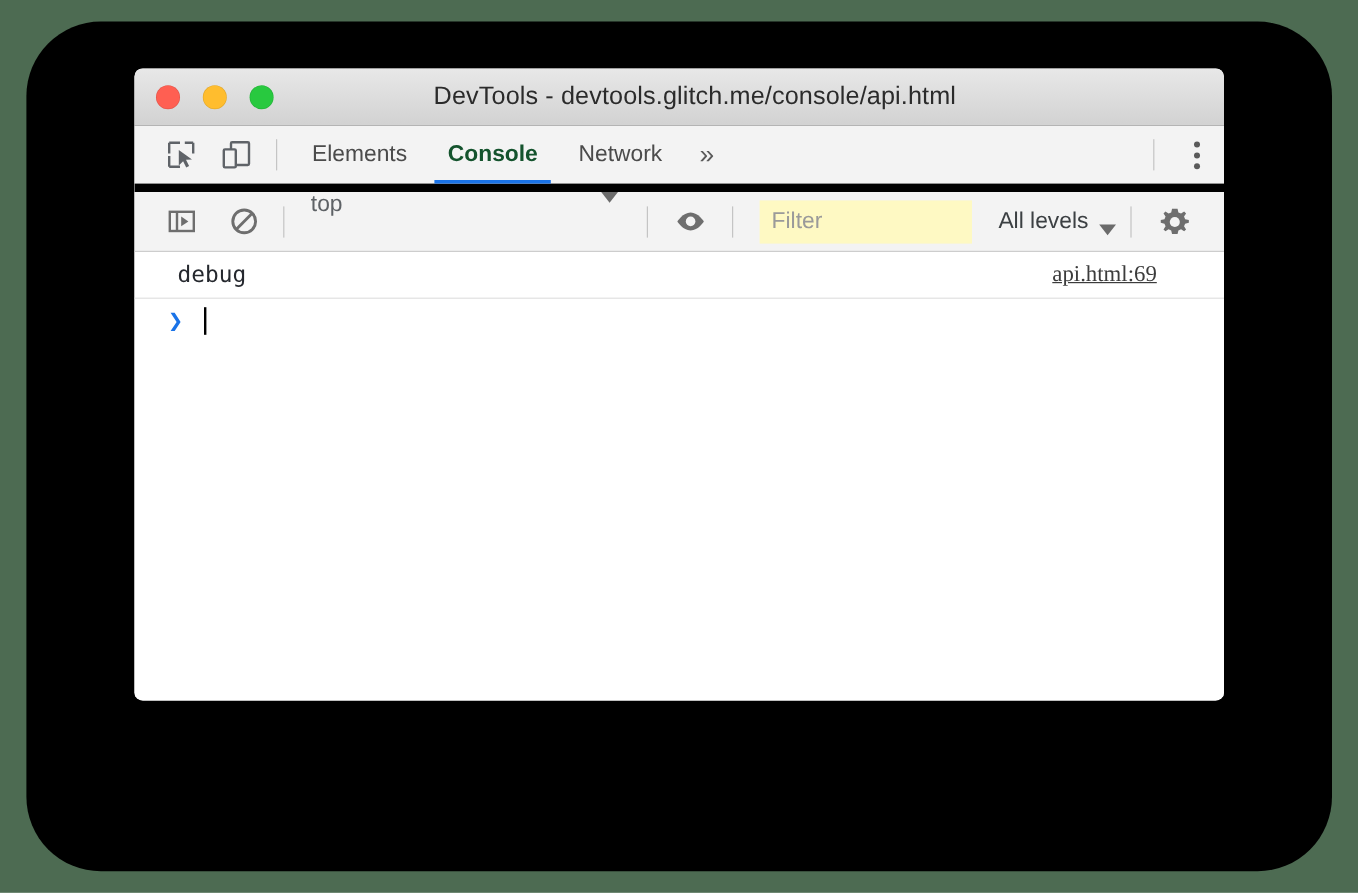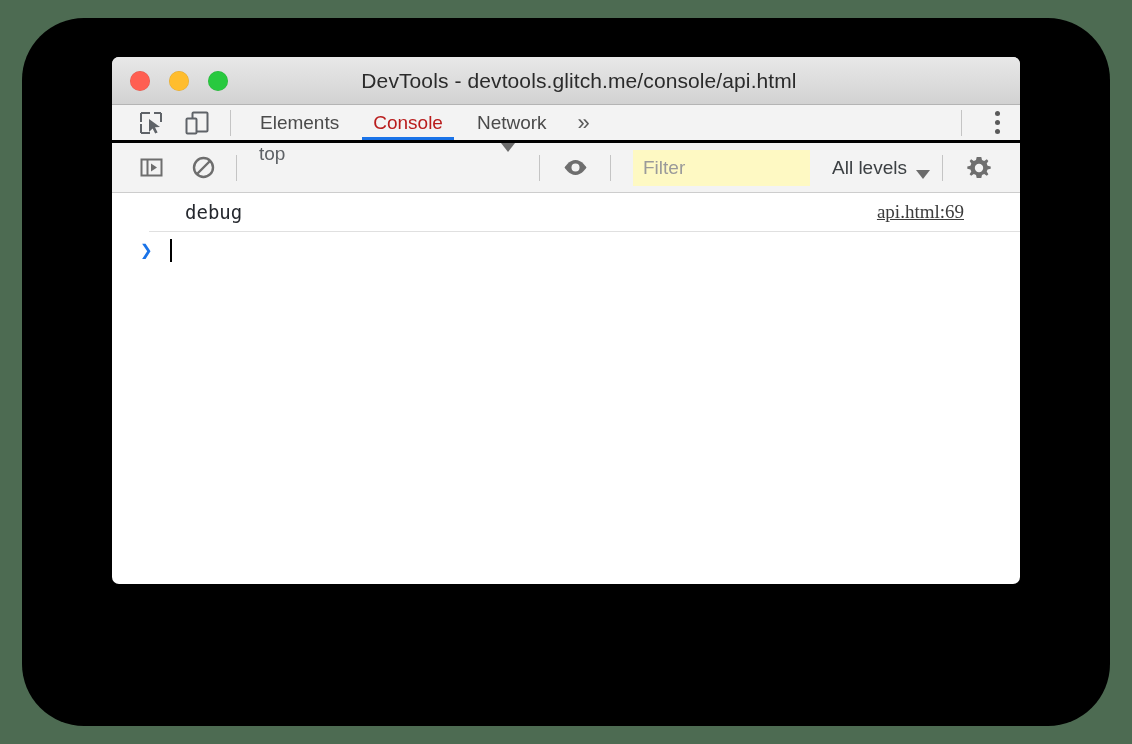--- a/index.html
+++ b/index.html
@@ -66,23 +66,23 @@
     text-align: center;
     font-size: 21px;
     color: #2b2b2b;
     letter-spacing: 0.1px;
     padding-left: 26px;
   }
 
   
   #tab-bar {
     position: relative;
-    height: 38px;
+    height: 55px;
     background: #f3f3f3;
-    border-bottom: 3px solid #000000;
+    border-bottom: 7px solid #000000;
     display: flex;
     align-items: center;
   }
   .tb-icon {
     width: 42px; height: 42px;
     display: flex; align-items: center; justify-content: center;
     cursor: pointer;
   }
   #inspect-btn  { margin-left: 18px; }
   #device-btn   { margin-left: 4px; }
@@ -93,21 +93,21 @@
   .tab {
     position: relative;
     height: 100%;
     display: flex; align-items: center;
     padding: 0 17px;
     font-size: 19px;
     color: #4b4b4b;
     cursor: pointer;
     white-space: nowrap;
   }
-  .tab.active { color: #b91c1c; }
+  .tab.active { color: #14532d; font-weight: bold; }
   .tab.active::after {
     content: "";
     position: absolute;
     left: 6px; right: 6px; bottom: 0;
     height: 3px;
     background: #1a73e8;
   }
   #tab-overflow {
     font-size: 22px; color: #5a5a5a;
     padding: 0 14px; cursor: pointer; line-height: 1;
@@ -178,21 +178,21 @@
   #console-body {
     height: calc(100% - 51px - 55px - 50px);
     background: #ffffff;
     position: relative;
   }
   #message-row {
     position: relative;
     height: 39px;
     display: flex; align-items: center;
     border-bottom: 1px solid #e0e0e0;
-    padding-left: 36px; padding-right: 56px; margin-left: 37px;
+    padding-left: 36px; padding-right: 56px;
   }
   #message-text {
     font-family: "DejaVu Sans Mono", monospace;
     font-size: 19px;
     color: #25282e;
   }
   #message-source {
     margin-left: auto;
     font-family: Liberation Serif, serif;
     font-size: 19px;

